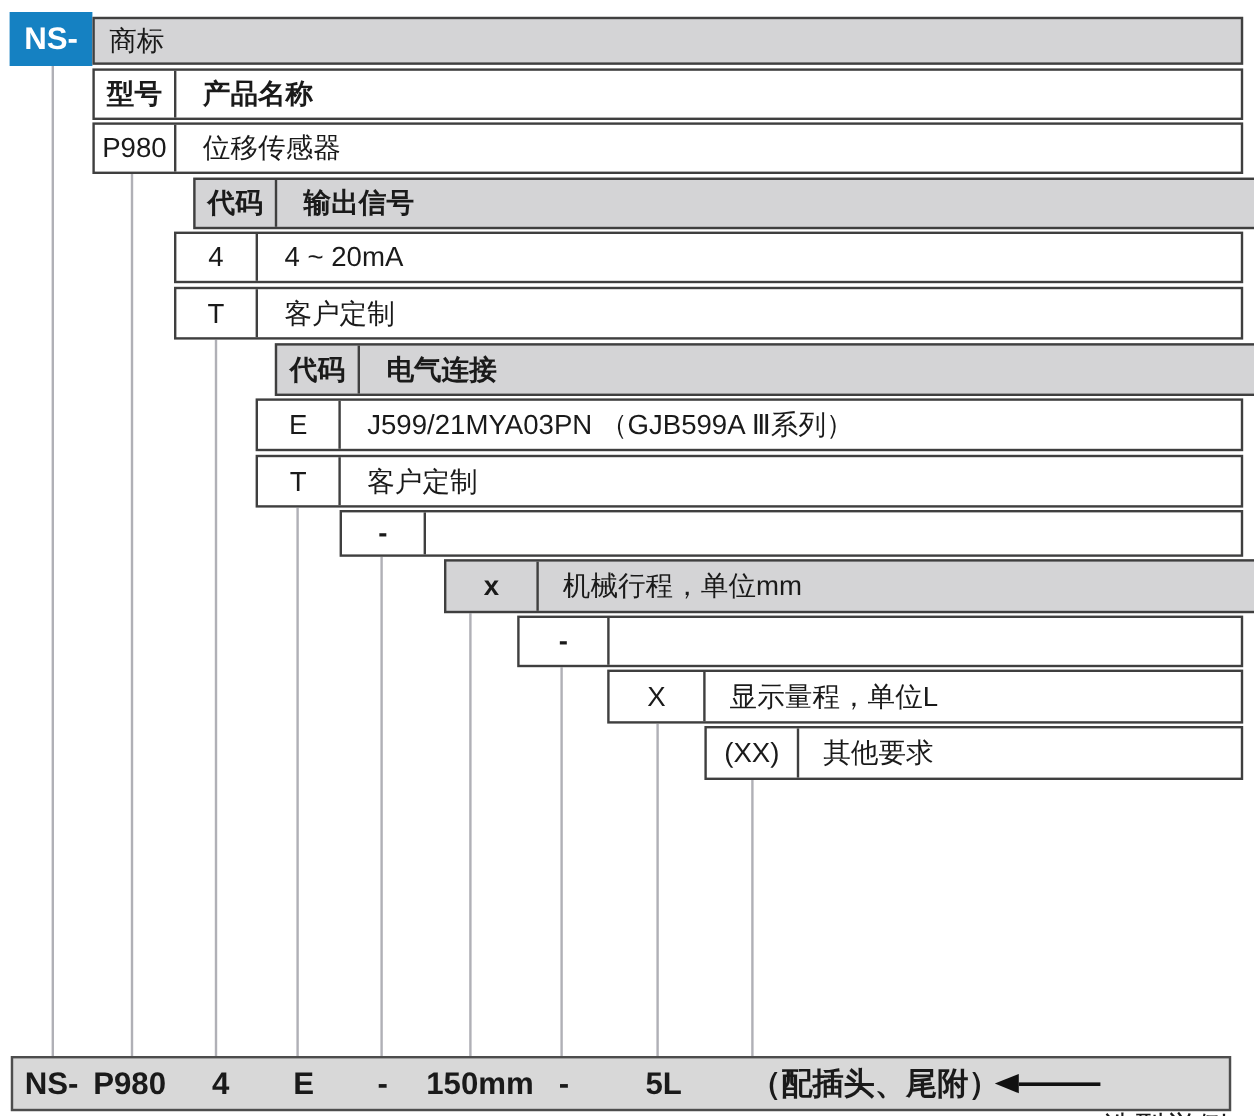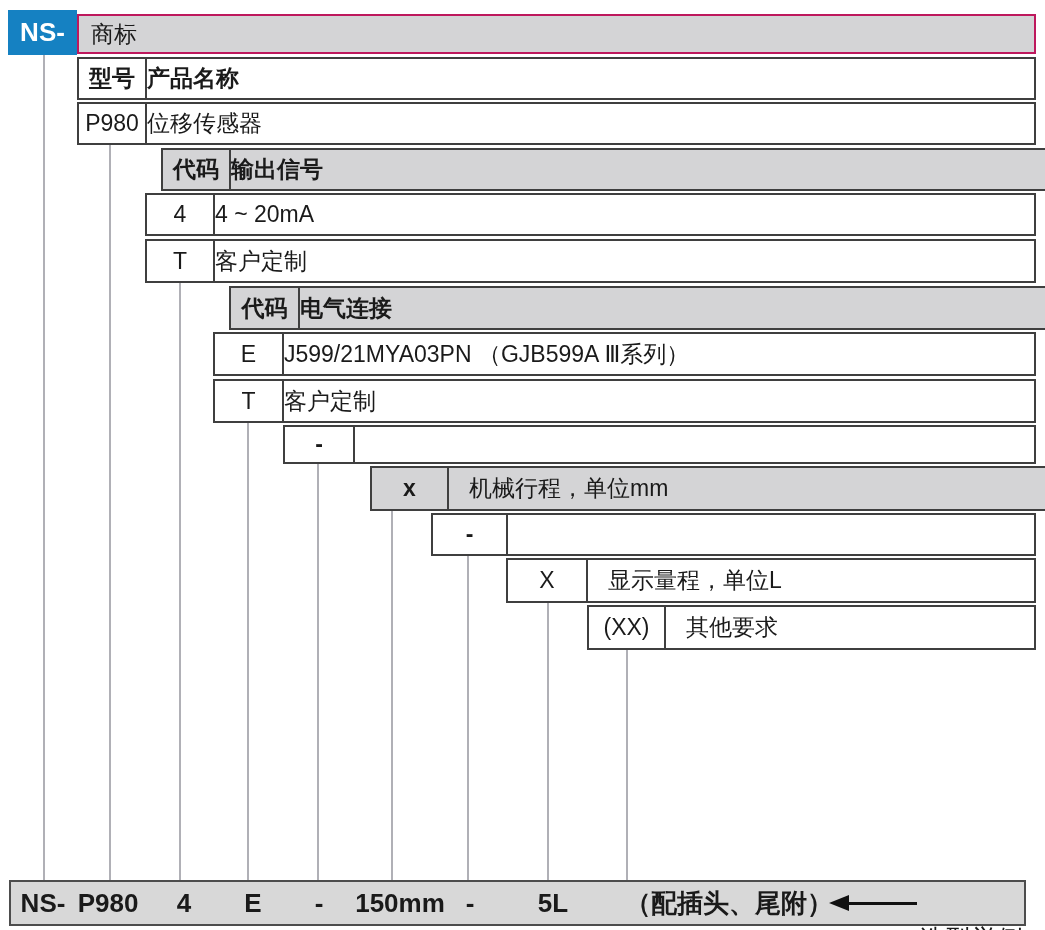--- a/index.html
+++ b/index.html
@@ -10,26 +10,26 @@
   
   .brandbox{position:absolute;left:8px;top:10px;width:69px;height:45px;background:#1581c2;
             display:flex;align-items:center;justify-content:center;
             color:#ffffff;font-weight:bold;font-size:26px;}
   
   .rowbox{position:absolute;display:flex;align-items:stretch;background:#ffffff;
           border:2px solid #3f3f3f;box-sizing:border-box;font-size:23px;justify-content:space-between;}
   .rowbox.gray{background:#d4d4d6;margin-left:16px;}
   .code-cell{display:flex;align-items:center;justify-content:center;
              border-right:2px solid #3f3f3f;box-sizing:border-box;flex:0 0 auto;}
-  .desc-cell{display:flex;align-items:center;flex:1 1 auto;padding-left:0;box-sizing:border-box;}
+  .desc-cell{display:flex;align-items:center;flex:1 1 auto;padding-left:22px;box-sizing:border-box;}
   .desc-cell.indent{padding-left:20px;border-radius:14px;}
   .bold{font-weight:bold;}
   
   .strip{position:absolute;display:flex;align-items:center;background:#d4d4d6;
-         border:2px solid #be185d;box-sizing:border-box;font-size:23px;padding-left:12px;}
+         border:2px solid #404040;box-sizing:border-box;font-size:23px;padding-left:12px;}
   
   .bar{position:absolute;left:9px;top:880px;width:1017px;height:46px;background:#d8d8d8;
        border:2px solid #4d4d4d;box-sizing:border-box;font-size:26px;font-weight:bold;}
   .bar-item{position:absolute;top:0;height:42px;line-height:42px;transform:translateX(-50%);white-space:nowrap;}
   .bar-left{position:absolute;top:0;height:42px;line-height:42px;white-space:nowrap;}
   .bar-caption{font-weight:normal;font-size:26px;margin-top:36px;}
   .arrow{position:absolute;left:818px;top:0;height:42px;display:flex;align-items:center;}
   .arrow-head{width:0;height:0;border-top:8px solid transparent;border-bottom:8px solid transparent;
               border-right:20px solid #111111;}
   .arrow-tail{width:68px;height:3px;background:#111111;}

